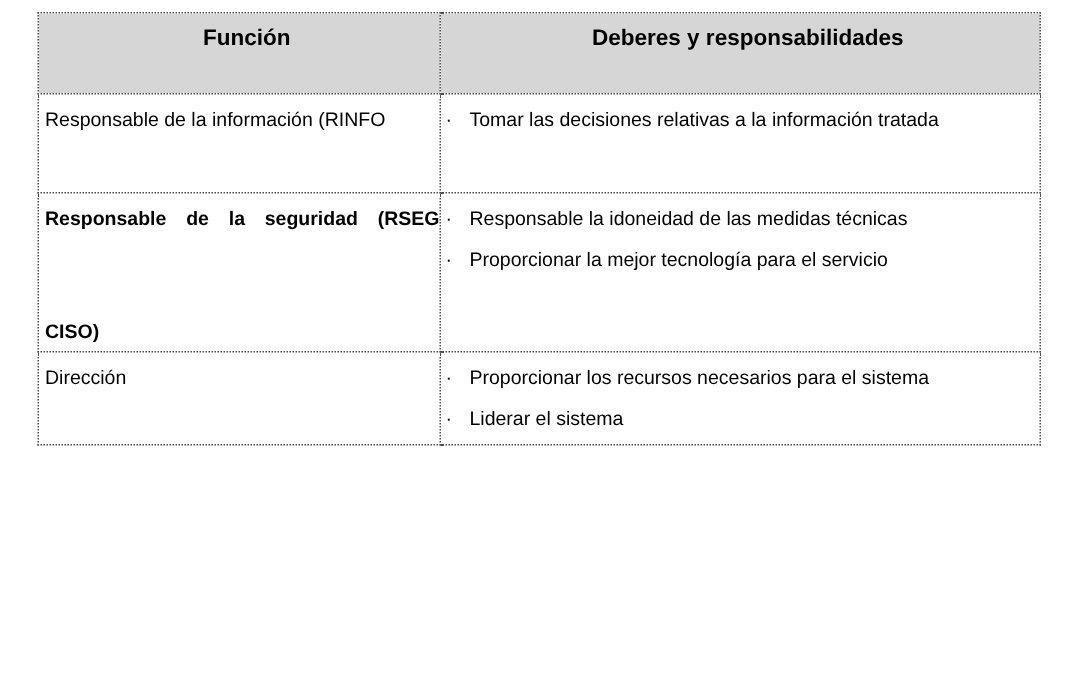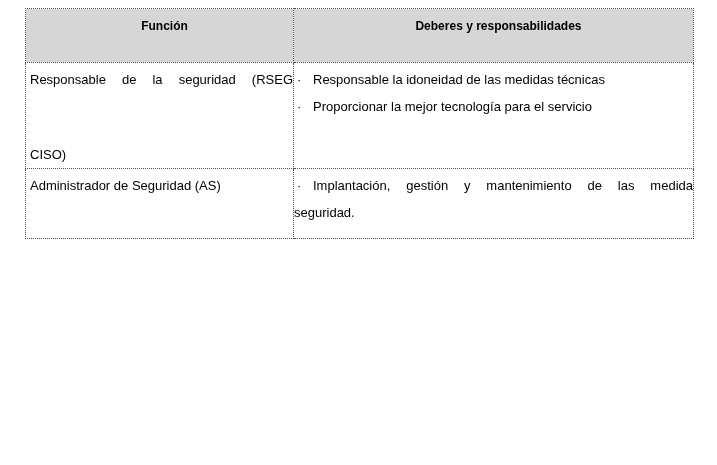--- a/index.html
+++ b/index.html
@@ -38,21 +38,21 @@
     padding: 0;
     overflow: hidden;
   }
 
   .head-cell {
     background: #d6d6d6;
     height: 53px;
   }
   .head-cell .cell-text {
     padding: 9px 0 0 10px;
-    font-size: 12px;
+    font-size: 15px;
     line-height: 16px;
     white-space: nowrap;
   }
 
   .body-cell { background: #ffffff; }
 
   .cell-text {
     font-size: 13px;
     line-height: 27px;
     white-space: nowrap;
@@ -61,20 +61,21 @@
 
   
   .role-cell .cell-text {
     padding: 3px 0 0 4px;
   }
   .role-cell.justified .cell-text {
     white-space: normal;
     text-align: justify;
     text-align-last: justify;
     padding-right: 0;
+    font-weight: bold;
   }
   .role-cell.justified .cell-text .line2 {
     display: block;
     text-align: left;
     text-align-last: left;
     margin-top: 48px;
   }
 
   
   .duty-list {
@@ -131,43 +132,54 @@
           <div class="cell-text">Función</div>
         </th>
         <th class="head-cell">
           <div class="cell-text">Deberes y responsabilidades</div>
         </th>
       </tr>
     </thead>
 
     <tbody>
 
+      <tr class="r-tall">
+        <td class="body-cell role-cell">
+          <div class="cell-text">Responsable de la información (RINFO</div>
+        </td>
+        <td class="body-cell">
+          <ul class="duty-list">
+            <li><span class="bullet">·</span><span>Tomar las decisiones relativas a la información tratada</span></li>
+          </ul>
+        </td>
+      </tr>
 
 
       <tr class="r-std">
         <td class="body-cell role-cell justified">
           <div class="cell-text"><span>Responsable de la seguridad (RSEG</span><span class="line2">CISO)</span></div>
         </td>
         <td class="body-cell">
           <ul class="duty-list">
             <li><span class="bullet">·</span><span>Responsable la idoneidad de las medidas técnicas</span></li>
             <li><span class="bullet">·</span><span>Proporcionar la mejor tecnología para el servicio</span></li>
           </ul>
         </td>
       </tr>
 
 
-
-      <tr class="r-last">
+      <tr class="r-std">
         <td class="body-cell role-cell">
-          <div class="cell-text">Administrador de Seguridad (AS)</div>
+          <div class="cell-text">Dirección</div>
         </td>
         <td class="body-cell">
           <ul class="duty-list">
-            <li class="justified"><span class="bullet">·</span><span>Implantación, gestión y mantenimiento de las medida</span><span class="wrap2">seguridad.</span></li>
+            <li><span class="bullet">·</span><span>Proporcionar los recursos necesarios para el sistema</span></li>
+            <li><span class="bullet">·</span><span>Liderar el sistema</span></li>
           </ul>
         </td>
       </tr>
+
 
     </tbody>
   </table>
 
 </div>
 
 </body></html>

